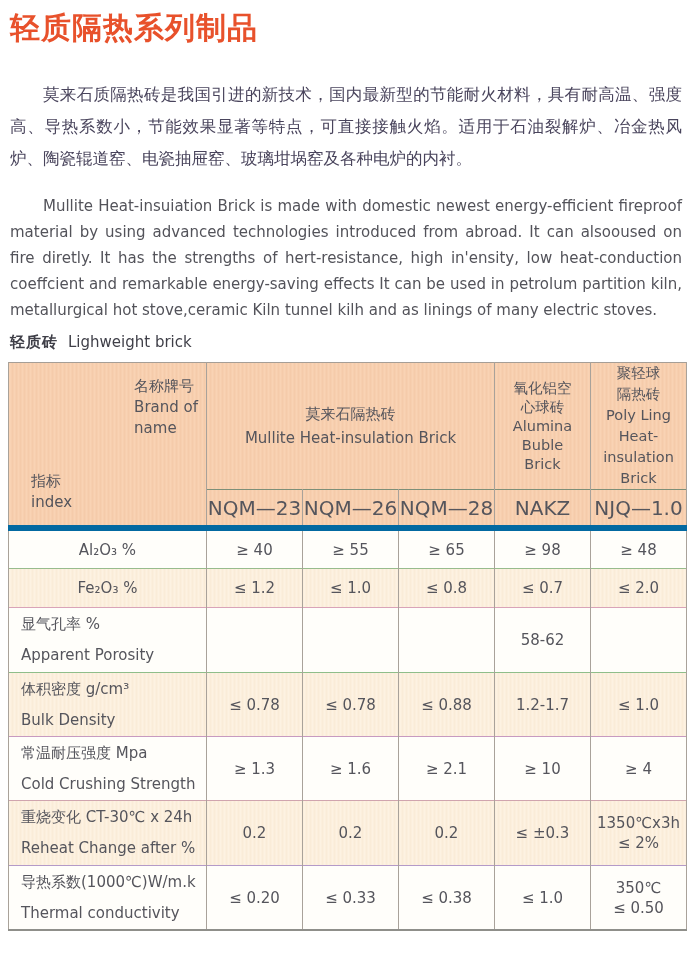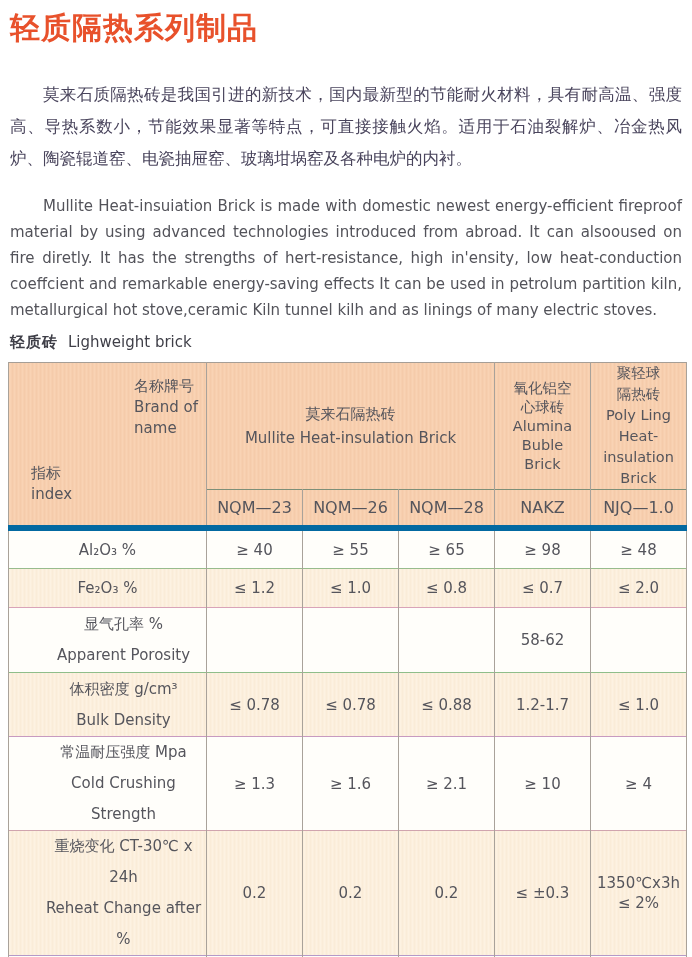--- a/index.html
+++ b/index.html
@@ -33,39 +33,39 @@
     border-bottom:2px solid #8f8f8a;
   }
   td{border-left:1px solid #a9a29a;border-right:1px solid #a9a29a;
      text-align:center;vertical-align:middle;padding:0;overflow:hidden;}
   .pre{white-space:pre-line;}
   
   tr.hdr1 td, tr.hdr2 td{
     background:repeating-linear-gradient(90deg,#f9d3b4 0px,#f9d3b4 2px,#f5cbaa 2px,#f5cbaa 4px);
   }
   tr.hdr1 td{height:106px;}
-  tr.hdr2 td{height:35px;border-top:1px solid #7d8f78;font-size:16px;}
+  tr.hdr2 td{height:35px;border-top:1px solid #7d8f78;font-size:20px;}
   td.corner{position:relative;
     background:
       linear-gradient(to bottom right,
         rgba(0,0,0,0) calc(50% - 0.6px), #8d8d8d calc(50% - 0.6px),
         #8d8d8d calc(50% + 0.6px), rgba(0,0,0,0) calc(50% + 0.6px)),
       repeating-linear-gradient(90deg,#f9d3b4 0px,#f9d3b4 2px,#f5cbaa 2px,#f5cbaa 4px);
   }
   .corner-top{position:absolute;top:13px;right:8px;text-align:left;line-height:21px;}
-  .corner-bottom{position:absolute;left:22px;bottom:20px;text-align:left;line-height:21px;}
+  .corner-bottom{position:absolute;left:22px;bottom:12px;text-align:left;line-height:21px;}
   .hdr-group{line-height:24px;}
   .hdr-tall{line-height:19px;font-size:14.5px;}
   
   tr.r td{vertical-align:middle;}
   tr.band td{
     background:repeating-linear-gradient(90deg,#fdf2e2 0px,#fdf2e2 2px,#faecd8 2px,#faecd8 4px);
   }
   tr.plain td{background:#fffefa;}
-  td.lbl-left{text-align:center;padding-left:32px;line-height:31px;}
+  td.lbl-left{text-align:left;padding-left:12px;line-height:31px;}
   td.val{line-height:20px;}
   
   tr.row1 td{height:37px;border-top:6px solid #0369a1;}
   tr.row2 td{height:38px;border-top:1px solid #98bc8c;}
   tr.row3 td{height:64px;border-top:1px solid #d9a3b8;}
   tr.row4 td{height:63px;border-top:1px solid #8fbe8a;}
   tr.row5 td{height:63px;border-top:1px solid #c79ac0;}
   tr.row6 td{height:64px;border-top:1px solid #d0a4ae;}
   tr.row7 td{height:63px;border-top:1px solid #b49ac8;}
 </style>

